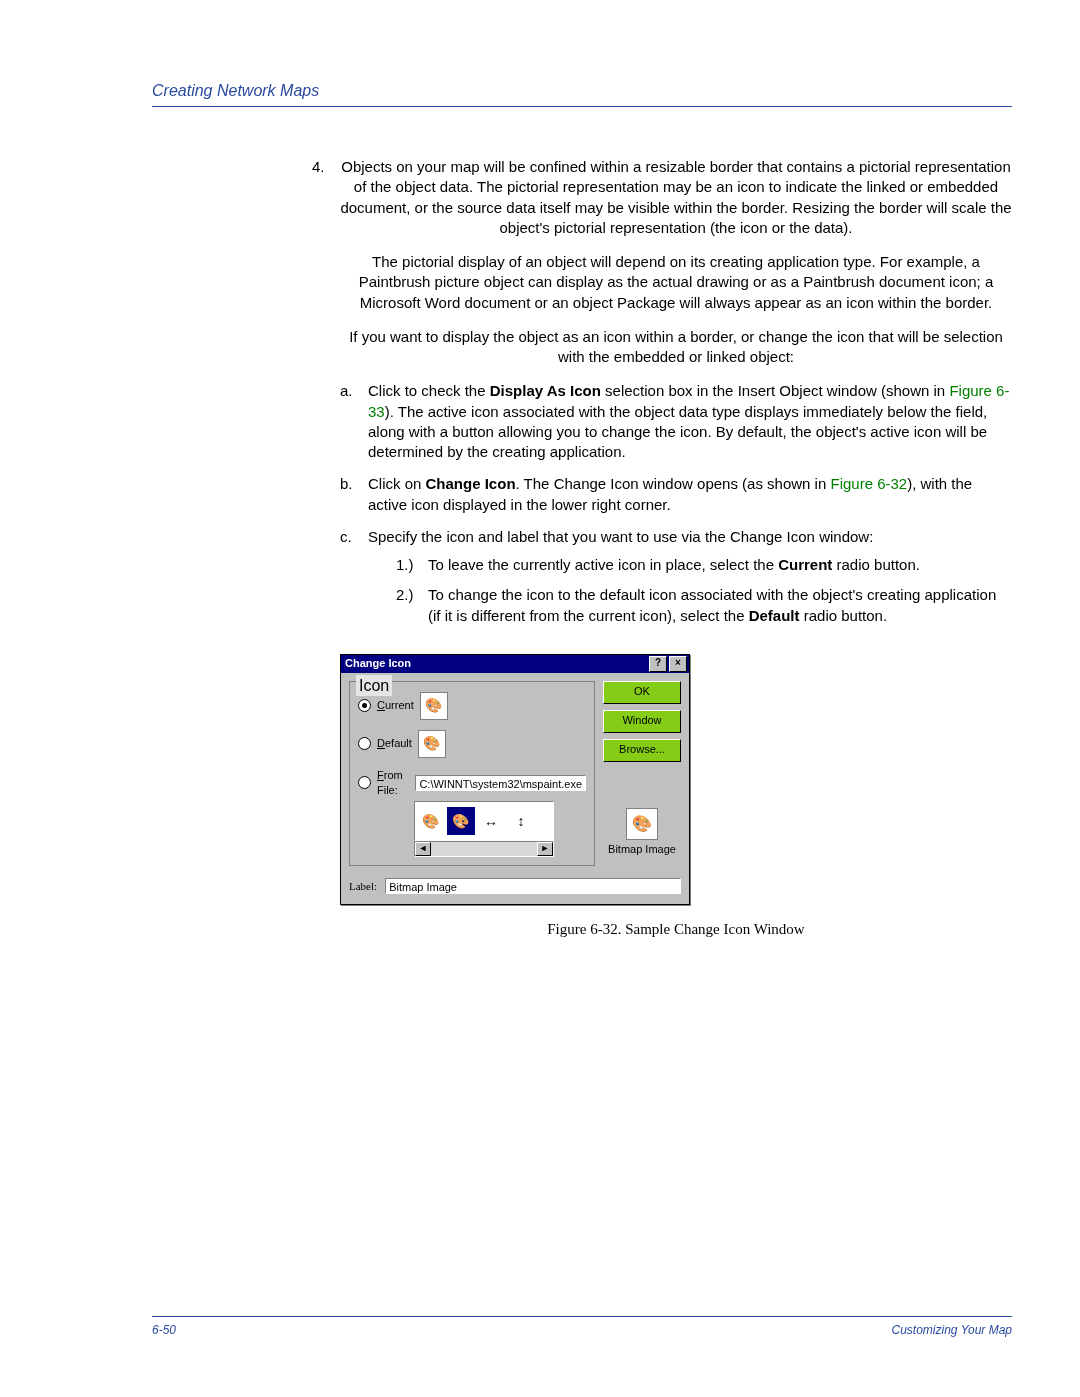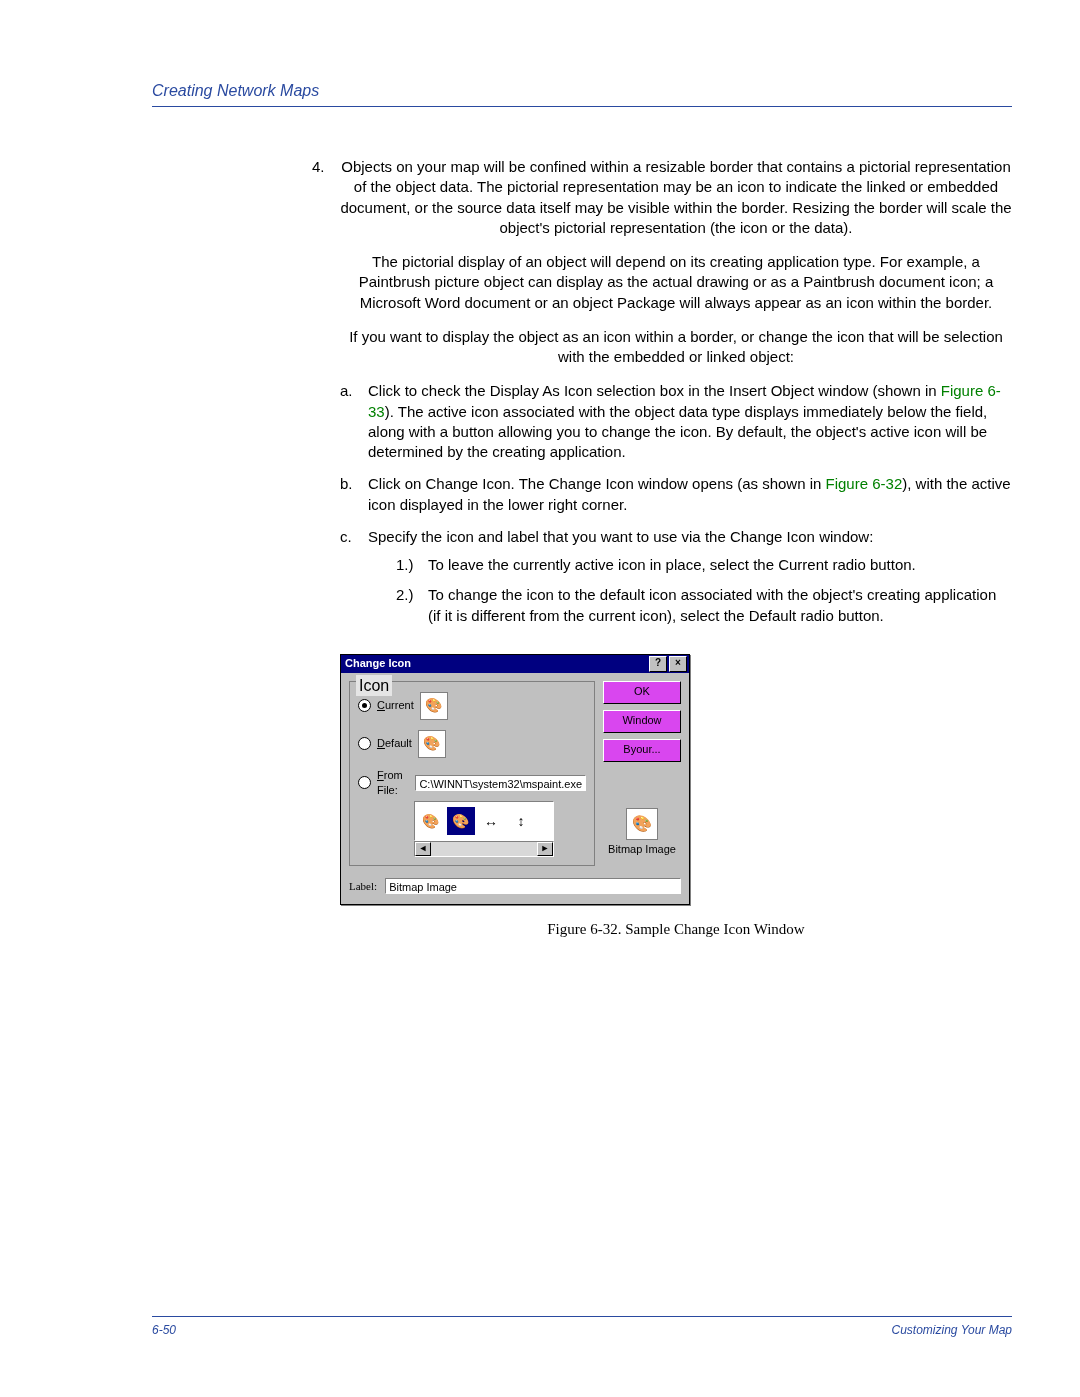--- a/index.html
+++ b/index.html
@@ -57,21 +57,21 @@
   .sub-sub {
     margin-left: 28px;
     margin-top: 8px;
   }
   .sub-sub .ol-item {
     margin-bottom: 10px;
   }
   .link-green {
     color: #008000;
   }
-  b { font-weight: normal; }
+  b { font-weight: bold; }
 
   
   .dialog {
     width: 348px;
     margin: 18px 0 10px 0;
     background: #c0c0c0;
     border: 1px solid #000;
     box-shadow: 1px 1px 0 #808080;
     font-family: "MS Sans Serif", Tahoma, Arial, sans-serif;
     font-size: 11px;
@@ -202,21 +202,21 @@
   .scrollbtn {
     width:14px;height:12px;
     background:#c0c0c0;
     border-top:1px solid #fff;border-left:1px solid #fff;
     border-right:1px solid #000;border-bottom:1px solid #000;
     font-size:9px;line-height:10px;text-align:center;
   }
   .btn95 {
     width: 76px;
     height: 21px;
-    background: #d946ef;
+    background: #84cc16;
     border-top: 1px solid #fff;
     border-left: 1px solid #fff;
     border-right: 1px solid #000;
     border-bottom: 1px solid #000;
     text-align: center;
     line-height: 19px;
     margin-bottom: 6px;
     font-size: 11px;
   }
   .preview-icon {
@@ -348,21 +348,21 @@
                     <span class="scrollbtn">◄</span>
                     <span class="scrollbtn">►</span>
                   </div>
                 </div>
               </div>
             </div>
 
             <div class="dlg-right">
               <div class="btn95">OK</div>
               <div class="btn95">Window</div>
-              <div class="btn95"><span class="ul">B</span><span>your...</span></div>
+              <div class="btn95"><span class="ul">B</span><span>rowse...</span></div>
               <div class="preview-icon">🎨</div>
               <div class="preview-caption">Bitmap Image</div>
             </div>
           </div>
 
           <div class="label-row">
             <span class="lbl"><span class="ul">L</span><span>abel:</span></span>
             <span class="textfield">Bitmap Image</span>
           </div>
         </div>

